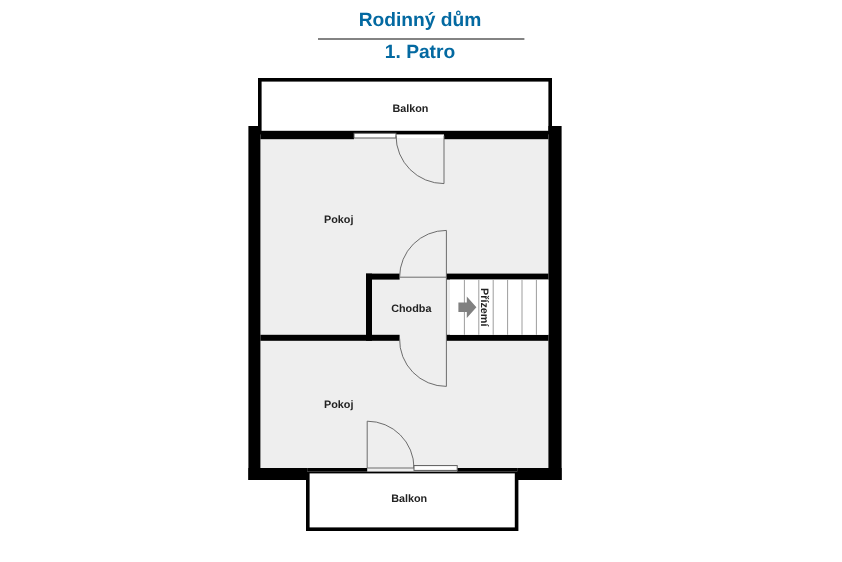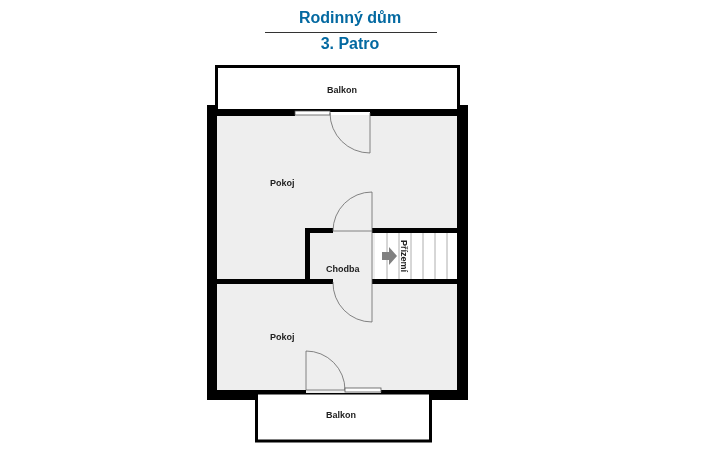--- a/index.html
+++ b/index.html
@@ -9,21 +9,21 @@
   #t2 { top:35px; font-size:16px; }
   .rule { position:absolute; left:265px; width:172px; height:1px; background:#333; top:32px; }
   svg { position:absolute; left:0; top:0; }
   .lbl { position:absolute; font-weight:bold; font-size:9px; color:#222; }
 </style>
 </head>
 <body>
 
 <div class="title" id="t1">Rodinný dům</div>
 <div class="rule"></div>
-<div class="title" id="t2">3. Patro</div>
+<div class="title" id="t2">1. Patro</div>
 
 <svg width="702" height="468" viewBox="0 0 702 468">
 
   <rect x="216.5" y="66.5" width="242" height="44" fill="#fff" stroke="#000" stroke-width="3"></rect>
 
   <rect x="256.5" y="393" width="174" height="48" fill="#fff" stroke="#000" stroke-width="3"></rect>
 
   <rect x="216" y="115" width="241" height="278" fill="#eeeeee"></rect>
 
   <rect x="207" y="105" width="10" height="295" fill="#000"></rect>
@@ -60,16 +60,16 @@
   <path d="M372,192 A39,39 0 0 0 333,231 L372,231" fill="none" stroke="#666" stroke-width="0.8"></path>
   <line x1="372" y1="192" x2="372" y2="322" stroke="#666" stroke-width="0.8"></line>
   <path d="M333,282 A39,39 0 0 0 372,322" fill="none" stroke="#666" stroke-width="0.8"></path>
 
   <path d="M306,351 A39,39 0 0 1 345,390 L306,390 Z" fill="none" stroke="#666" stroke-width="0.8"></path>
   <rect x="345" y="388" width="36" height="4" fill="#fff" stroke="#555" stroke-width="0.8"></rect>
 </svg>
 
 <div class="lbl" style="left:327px; top:85px;">Balkon</div>
 <div class="lbl" style="left:270px; top:178px;">Pokoj</div>
-<div class="lbl" style="left:326px; top:264px;">Chodba</div>
+<div class="lbl" style="left:326px; top:252px;">Chodba</div>
 <div class="lbl" style="left:393px; top:250px; transform:rotate(90deg); transform-origin:left top; left:409px; top:240px;">Přízemí</div>
 <div class="lbl" style="left:270px; top:332px;">Pokoj</div>
 <div class="lbl" style="left:326px; top:410px;">Balkon</div>
 
 </body></html>

